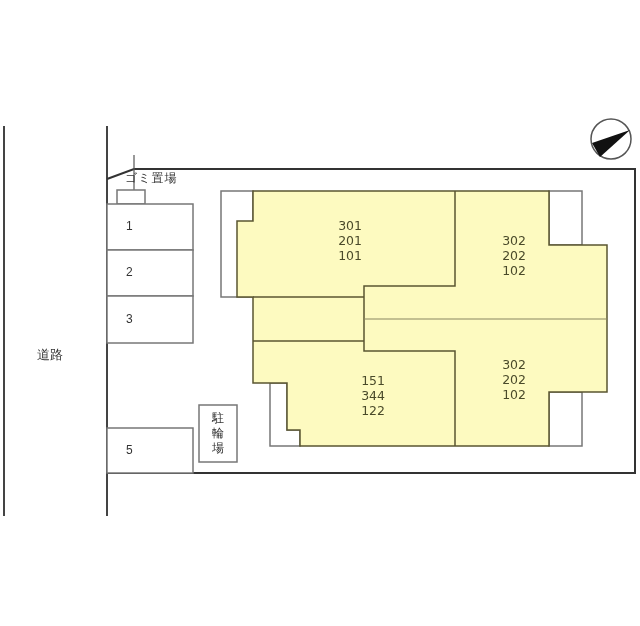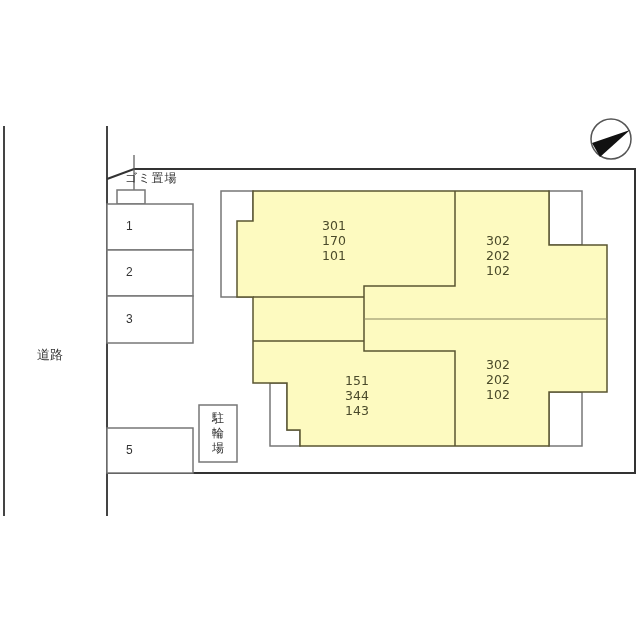--- a/index.html
+++ b/index.html
@@ -1,20 +1,20 @@
 <!DOCTYPE html>
 <html><head>
 <meta charset="utf-8">
 <style>
   html, body { margin: 0; padding: 0; background: #ffffff; }
   body { width: 640px; height: 626px; position: relative; overflow: hidden;
          font-family: "Liberation Sans", sans-serif; color: #333; }
   svg#plan { position: absolute; left: 0; top: 0; }
   .lbl { position: absolute; font-size: 13px; color: #333; line-height: 1; margin-top: 32px; }
-  .unit { position: absolute; text-align: left; font-family: "DejaVu Sans", sans-serif;
+  .unit { position: absolute; text-align: right; font-family: "DejaVu Sans", sans-serif;
           font-size: 12.5px; line-height: 15px; color: #4a4a2a; width: 40px; }
   .unit span { display: block; }
   .slot { position: absolute; font-size: 12px; color: #333; }
   .vtext { position: absolute; font-size: 12px; line-height: 15px; width: 14px; text-align: center; color: #333; }
   .vtext span { display:block; }
 </style>
 </head>
 <body>
 
 <svg id="plan" width="640" height="626" viewBox="0 0 640 626">
@@ -70,30 +70,30 @@
 <div class="slot" style="left:126px; top:443px;">5</div>
 
 <div class="vtext" style="left:211px; top:411px;">
   <span>駐</span>
   <span>輪</span>
   <span>場</span>
 </div>
 
 <div class="unit" style="left:322px; top:218px;">
   <span>301</span>
-  <span>170</span>
+  <span>201</span>
   <span>101</span>
 </div>
 <div class="unit" style="left:486px; top:233px;">
   <span>302</span>
   <span>202</span>
   <span>102</span>
 </div>
 <div class="unit" style="left:345px; top:373px;">
   <span>151</span>
   <span>344</span>
-  <span>143</span>
+  <span>122</span>
 </div>
 <div class="unit" style="left:486px; top:357px;">
   <span>302</span>
   <span>202</span>
   <span>102</span>
 </div>
 
 </body></html>

